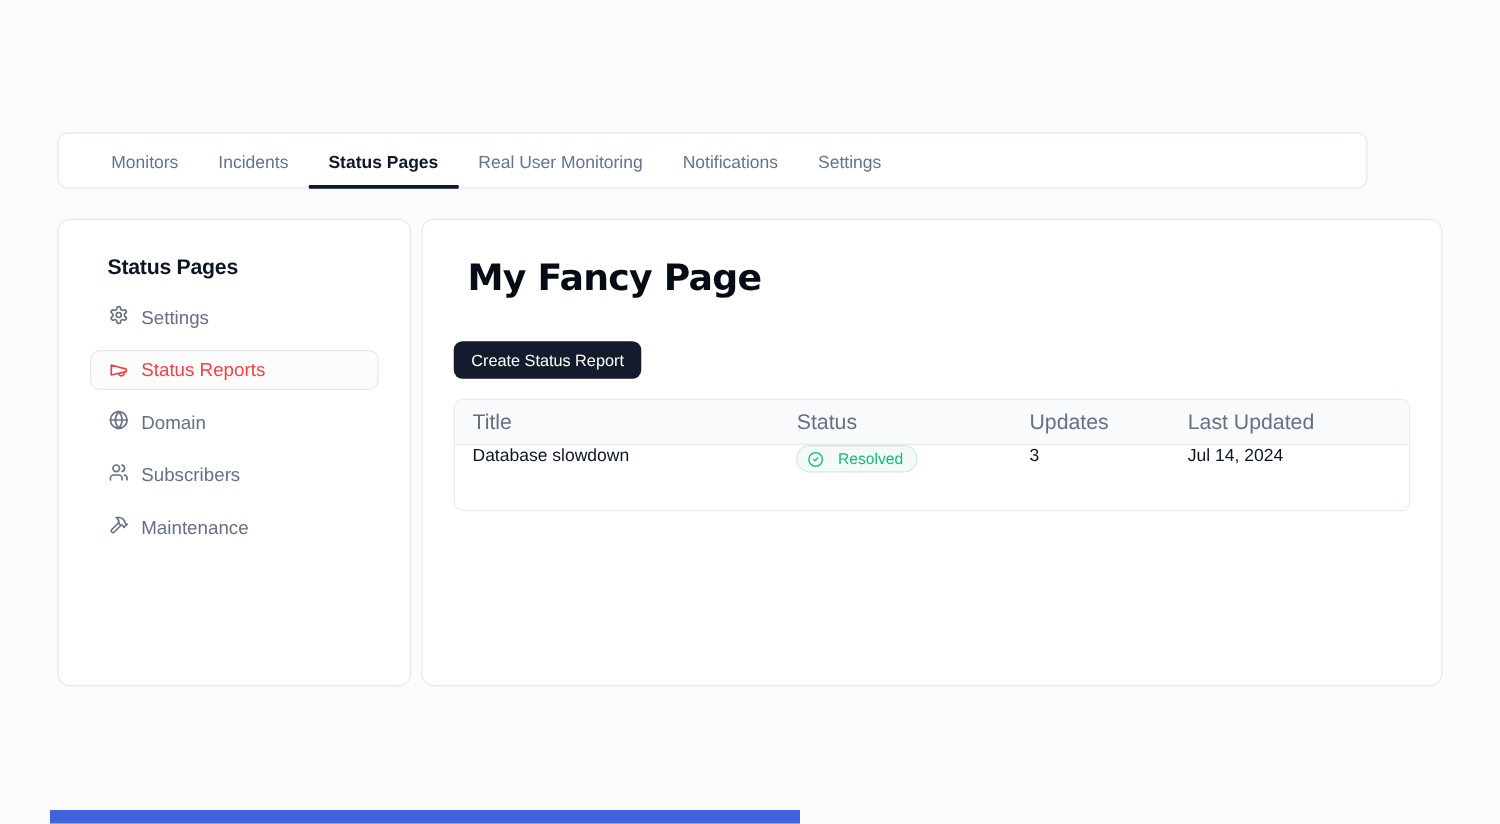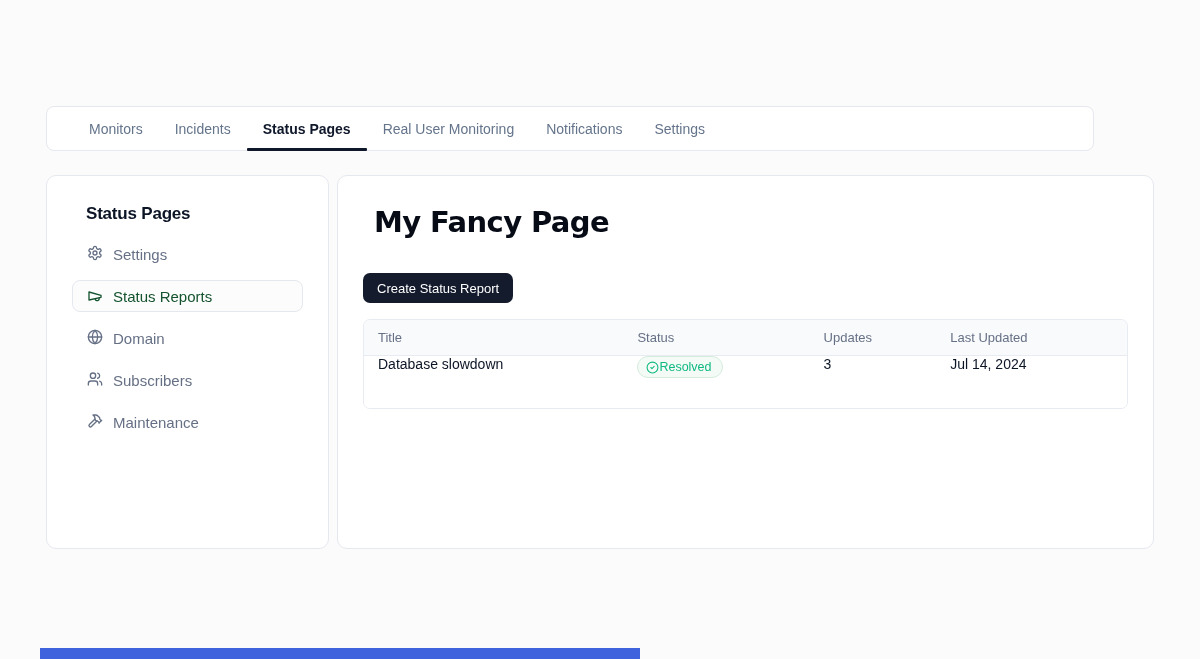--- a/index.html
+++ b/index.html
@@ -53,21 +53,21 @@
     height: 32px; margin-bottom: 10px;
     display: flex; align-items: center; gap: 10px;
     padding: 0 14px;
     border: 1px solid transparent; border-radius: 8px;
     font-size: 15px; color: #667085;
     cursor: pointer;
   }
   .nav-item.active {
     background: #fcfcfd;
     border-color: #e5e8ee;
-    color: #14532d;
+    color: #ef4444;
   }
   .nav-item svg { flex: 0 0 auto; }
 
   
   .main-card {
     position: absolute; left: 337px; top: 175px;
     width: 817px; height: 374px;
     background: #ffffff;
     border: 1px solid #e5e8ee;
     border-radius: 10px;
@@ -96,36 +96,36 @@
     width: 100%;
     border: 1px solid #e8ebf1;
     border-radius: 7px;
     overflow: hidden;
     background: #fff;
   }
   .thead {
     display: flex; align-items: center;
     height: 36px; background: #f8fafc;
     border-bottom: 1px solid #e8ebf1;
-    color: #667085; font-size: 13px;
+    color: #667085; font-size: 17px;
   }
   .trow {
     display: flex; 
     height: 52px; background: #ffffff;
     font-size: 14px; color: #0c1526;
     cursor: pointer;
   }
   .cell { padding-left: 14px; overflow: hidden; white-space: nowrap; }
   .col-title   { width: 34%; }
   .col-status  { width: 24.4%; }
   .col-updates { width: 16.6%; }
   .col-updated { width: 25%; }
 
   .status-badge {
-    display: inline-flex; align-items: center; gap: 0;
+    display: inline-flex; align-items: center; gap: 11px;
     height: 22px; padding: 0 10px 0 8px;
     border-radius: 999px;
     background: #f4fbf7;
     border: 1px solid #d4ebdd;
     color: #10b981; font-size: 12.5px;
   }
 
   
   .bottom-bar {
     position: absolute; left: 40px; bottom: 0;

